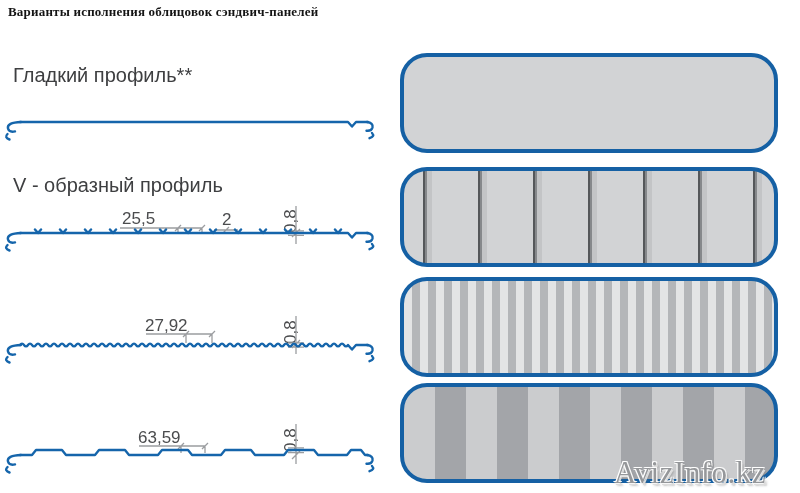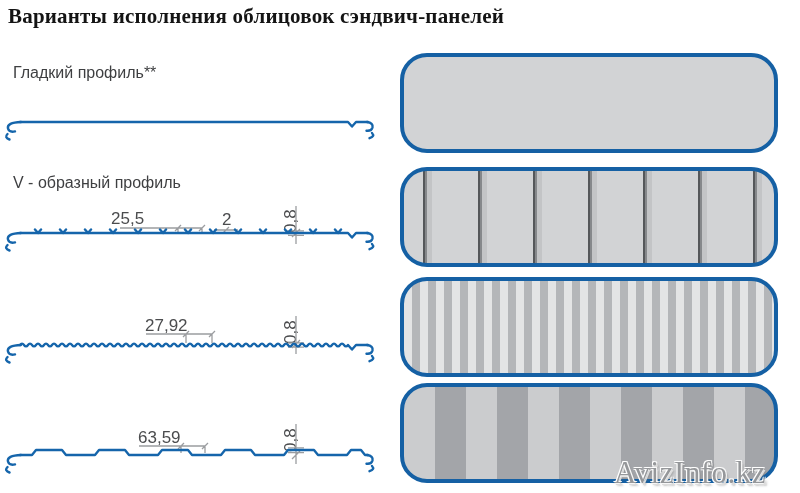--- a/index.html
+++ b/index.html
@@ -2,25 +2,25 @@
 <html style="--accent: #1560a4; --line-blue: #1565ab; --panel-fill: #d2d3d5; --groove-dark: #55575a; --micro-light: #e3e4e5; --micro-dark: #b4b6b9; --trap-light: #cbccce; --trap-dark: #a3a5a9; --dim-gray: #9b9da0; --label-color: #3e3f41; --wm-gray: #95979a;"><head>
 <meta charset="utf-8">
 <style>
   html,body { margin:0; padding:0; background:#ffffff; }
   .page {
     position:relative; width:800px; height:493px; overflow:hidden;
     background:#ffffff; font-family:"Liberation Sans", sans-serif;
   }
   .title {
     position:absolute; left:8px; top:4px; margin:0;
-    font-family:"Liberation Serif", serif; font-weight:bold; font-size:21px;
+    font-family:"Liberation Serif", serif; font-weight:bold; font-size:13px;
     color:#141414; letter-spacing:0.2px;
   }
   .row-label {
-    position:absolute; left:13px; font-size:16px; color:var(--label-color,#3e3f41);
+    position:absolute; left:13px; font-size:20px; color:var(--label-color,#3e3f41);
     white-space:nowrap;
   }
   .dim {
     position:absolute; font-size:17px; color:#4b4c4e; white-space:nowrap;
   }
   .dim-v { transform:rotate(-90deg); transform-origin:0 0; }
   .profile-svg { position:absolute; left:0; }
   .blue  { stroke:var(--line-blue,#1565ab); stroke-width:2.4; fill:none;
            stroke-linecap:round; stroke-linejoin:round; }
   .dimln { stroke:var(--dim-gray,#9b9da0); stroke-width:1.3; fill:none; }
@@ -65,21 +65,21 @@
 
   <div class="row-label" style="top:64px">Гладкий профиль**</div>
   <svg class="profile-svg" style="top:104px" width="392" height="50" viewBox="0 0 392 50">
     <path class="blue" d="M 20 18 H 348 l 4 4.5 l 4 -4.5 H 368"></path>
     <path class="blue" d="M 21 18 Q 6.5 18.5 8 24.5 Q 9 28.6 15 27.4 M 7.5 30 q -3.5 3.5 2 5.5"></path>
     <path class="blue" d="M 367 18 Q 373.5 19 372.5 23.5 Q 371.5 27.3 366.5 26.7 M 372 29 q 3.2 3.5 -2.5 5.2"></path>
   </svg>
   <div class="panel" style="top:53px"></div>
 
   <div class="row-label" style="top:174px">V - образный профиль</div>
-  <span class="dim" style="left:111px; top:209px">25,5</span>
+  <span class="dim" style="left:122px; top:209px">25,5</span>
   <span class="dim" style="left:222px; top:210px">2</span>
   <span class="dim dim-v" style="left:281px; top:233px">0,8</span>
   <svg class="profile-svg" style="top:202px" width="392" height="50" viewBox="0 0 392 50">
     <path class="dimln" d="M 120 26 H 202 M 175 29 L 181 23 M 199 29 L 205 23 M 178 26 V 31 M 202 26 V 31"></path>
     <path class="dimln" d="M 214 28 H 238 M 223 31 L 229 25"></path>
     <path class="dimln" d="M 296 4 V 42 M 288 28.8 H 304 M 288 33.4 H 304 M 292 35 L 300 27"></path>
     <path class="blue" d="M 20 31 H 348 l 4 4.5 l 4 -4.5 H 368"></path>
     <path id="notchPath" class="blue" d="M 35 27.5 L 38 31 L 41 27.5 M 60 27.5 L 63 31 L 66 27.5 M 85 27.5 L 88 31 L 91 27.5 M 110 27.5 L 113 31 L 116 27.5 M 135 27.5 L 138 31 L 141 27.5 M 160 27.5 L 163 31 L 166 27.5 M 185 27.5 L 188 31 L 191 27.5 M 210 27.5 L 213 31 L 216 27.5 M 235 27.5 L 238 31 L 241 27.5 M 260 27.5 L 263 31 L 266 27.5 M 285 27.5 L 288 31 L 291 27.5 M 310 27.5 L 313 31 L 316 27.5 M 335 27.5 L 338 31 L 341 27.5 "></path>
     <path class="blue" d="M 21 31 Q 6.5 31.5 8 37.5 Q 9 41.6 15 40.4 M 7.5 43 q -3.5 3.5 2 5.5"></path>
     <path class="blue" d="M 367 31 Q 373.5 32 372.5 36.5 Q 371.5 40.3 366.5 39.7 M 372 42 q 3.2 3.5 -2.5 5.2"></path>

